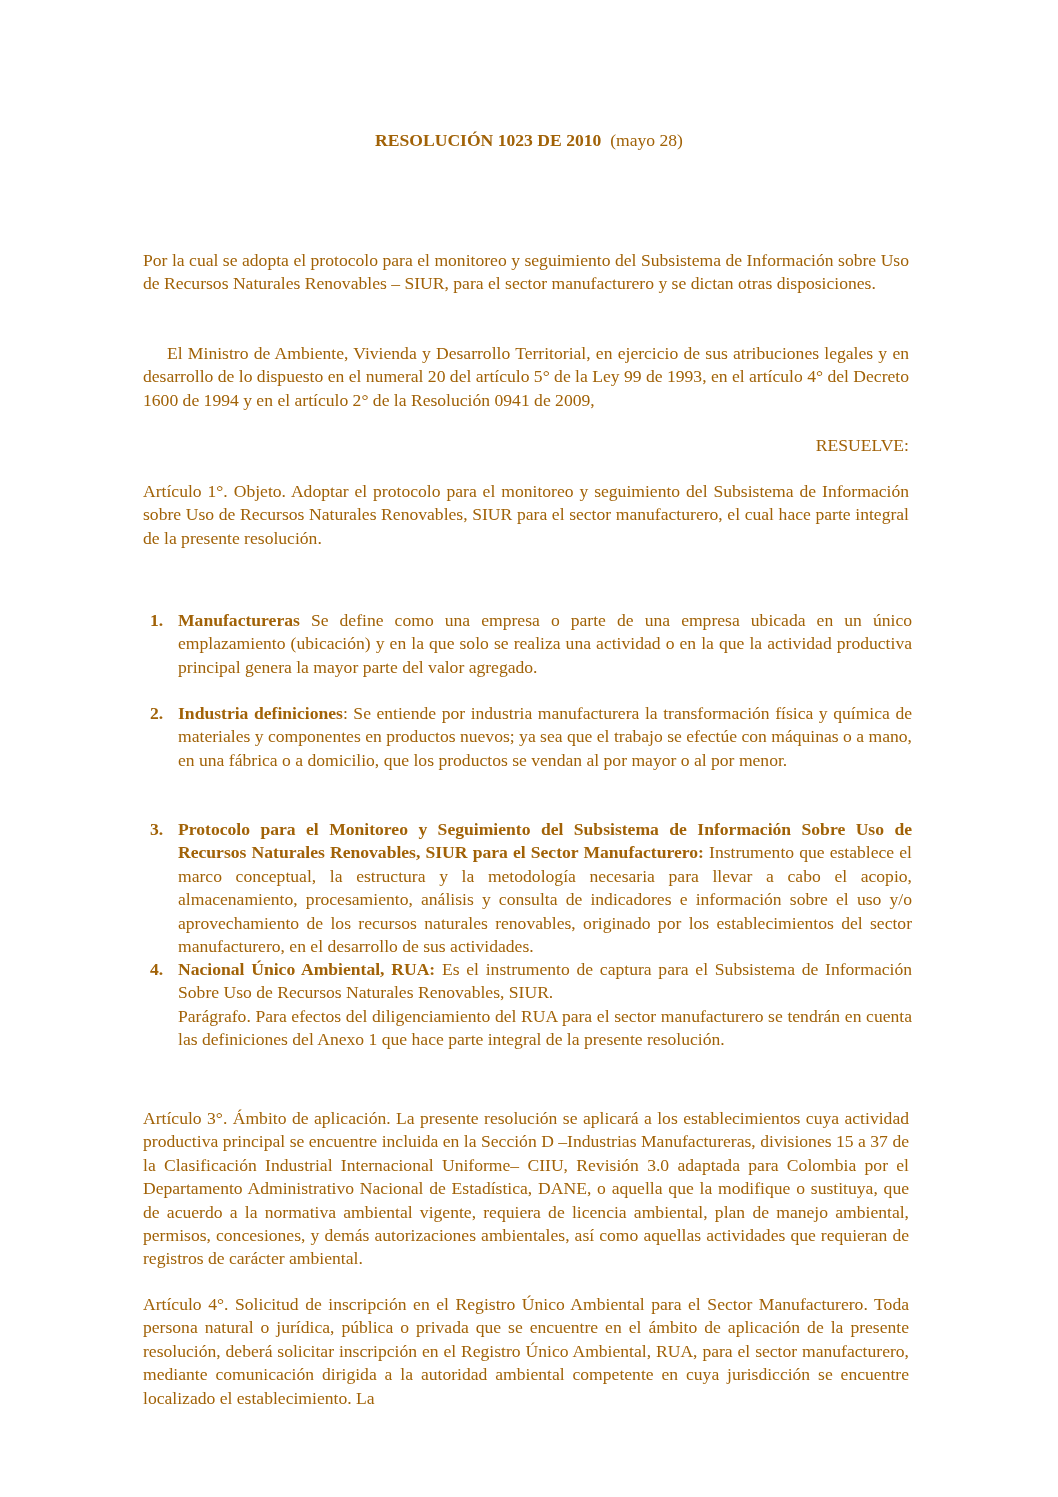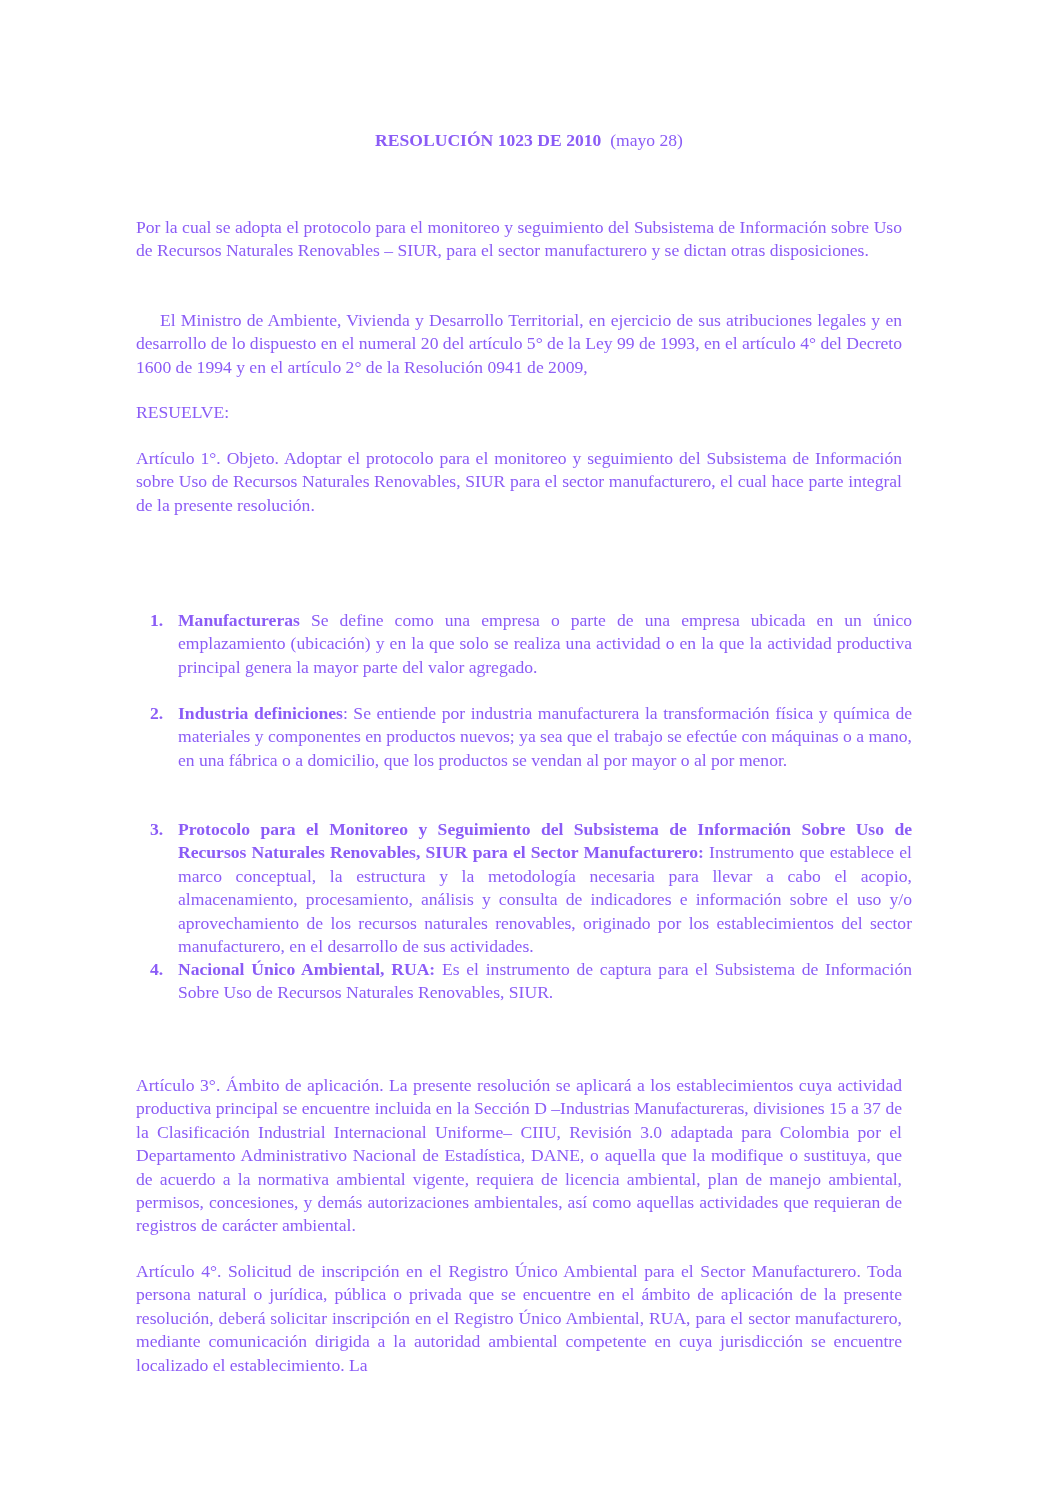--- a/index.html
+++ b/index.html
@@ -1,30 +1,30 @@
 <!DOCTYPE html>
 <html><head>
 <meta charset="utf-8">
 <style>
   html, body { margin: 0; padding: 0; background: #ffffff; }
   body { width: 1058px; height: 1497px; position: relative; overflow: hidden; }
   .page {
     position: absolute; left: 0; top: 0; width: 1058px; height: 1497px; background: #fff;
-    font-family: "Liberation Serif", "DejaVu Serif", serif; color: #8b5cf6;
+    font-family: "Liberation Serif", "DejaVu Serif", serif; color: #a16207;
     font-size: 17.6px; line-height: 23.4px;
   }
   .header { position: absolute; left: 146px; top: 129px; width: 766px; text-align: center; }
   .header div { line-height: 23.4px; }
   .bold { font-weight: bold; }
   .justify { text-align: justify; text-align-last: left; }
-  .block { position: absolute; left: 136px; width: 766px; }
+  .block { position: absolute; left: 143px; width: 766px; margin-top: 33px; }
   .indent { text-indent: 24px; }
   .item { position: absolute; left: 146px; width: 766px; padding-left: 32px; box-sizing: border-box; }
   .item .num { position: absolute; left: 4px; top: 0; font-weight: bold; }
-  p { margin: 0; }
+  p { margin: 0; text-align: right; }
 </style>
 </head>
 <body>
 
 <div class="page">
 
   <div class="header">
     <div>
       <span class="bold">RESOLUCIÓN 1023 DE 2010</span>&nbsp;
       <span>(mayo 28)</span>
@@ -47,19 +47,20 @@
   <div class="item justify" style="top:702px;">
     <span class="num">2.</span><span class="bold">Industria definiciones</span><span>: Se entiende por industria manufacturera la transformación física y química de materiales y componentes en productos nuevos; ya sea que el trabajo se efectúe con máquinas o a mano, en una fábrica o a domicilio, que los productos se vendan al por mayor o al por menor.</span>
   </div>
 
   <div class="item justify" style="top:818px;">
     <span class="num">3.</span><span class="bold">Protocolo para el Monitoreo y Seguimiento del Subsistema de Información Sobre Uso de Recursos Naturales Renovables, SIUR para el Sector Manufacturero:</span><span> Instrumento que establece el marco conceptual, la estructura y la metodología necesaria para llevar a cabo el acopio, almacenamiento, procesamiento, análisis y consulta de indicadores e información sobre el uso y/o aprovechamiento de los recursos naturales renovables, originado por los establecimientos del sector manufacturero, en el desarrollo de sus actividades.</span>
   </div>
 
   <div class="item justify" style="top:958px;">
     <span class="num">4.</span><span class="bold">Nacional Único Ambiental, RUA:</span><span> Es el instrumento de captura para el Subsistema de Información Sobre Uso de Recursos Naturales Renovables, SIUR.</span>
+    <p class="justify">Parágrafo. Para efectos del diligenciamiento del RUA para el sector manufacturero se tendrán en cuenta las definiciones del Anexo 1 que hace parte integral de la presente resolución.</p>
   </div>
 
   <p class="block justify" style="top:1074px;">Artículo 3°. Ámbito de aplicación. La presente resolución se aplicará a los establecimientos cuya actividad productiva principal se encuentre incluida en la Sección D –Industrias Manufactureras, divisiones 15 a 37 de la Clasificación Industrial Internacional Uniforme– CIIU, Revisión 3.0 adaptada para Colombia por el Departamento Administrativo Nacional de Estadística, DANE, o aquella que la modifique o sustituya, que de acuerdo a la normativa ambiental vigente, requiera de licencia ambiental, plan de manejo ambiental, permisos, concesiones, y demás autorizaciones ambientales, así como aquellas actividades que requieran de registros de carácter ambiental.</p>
 
   <p class="block justify" style="top:1260px;">Artículo 4°. Solicitud de inscripción en el Registro Único Ambiental para el Sector Manufacturero. Toda persona natural o jurídica, pública o privada que se encuentre en el ámbito de aplicación de la presente resolución, deberá solicitar inscripción en el Registro Único Ambiental, RUA, para el sector manufacturero, mediante comunicación dirigida a la autoridad ambiental competente en cuya jurisdicción se encuentre localizado el establecimiento. La</p>
 
 </div>
 
 </body></html>

